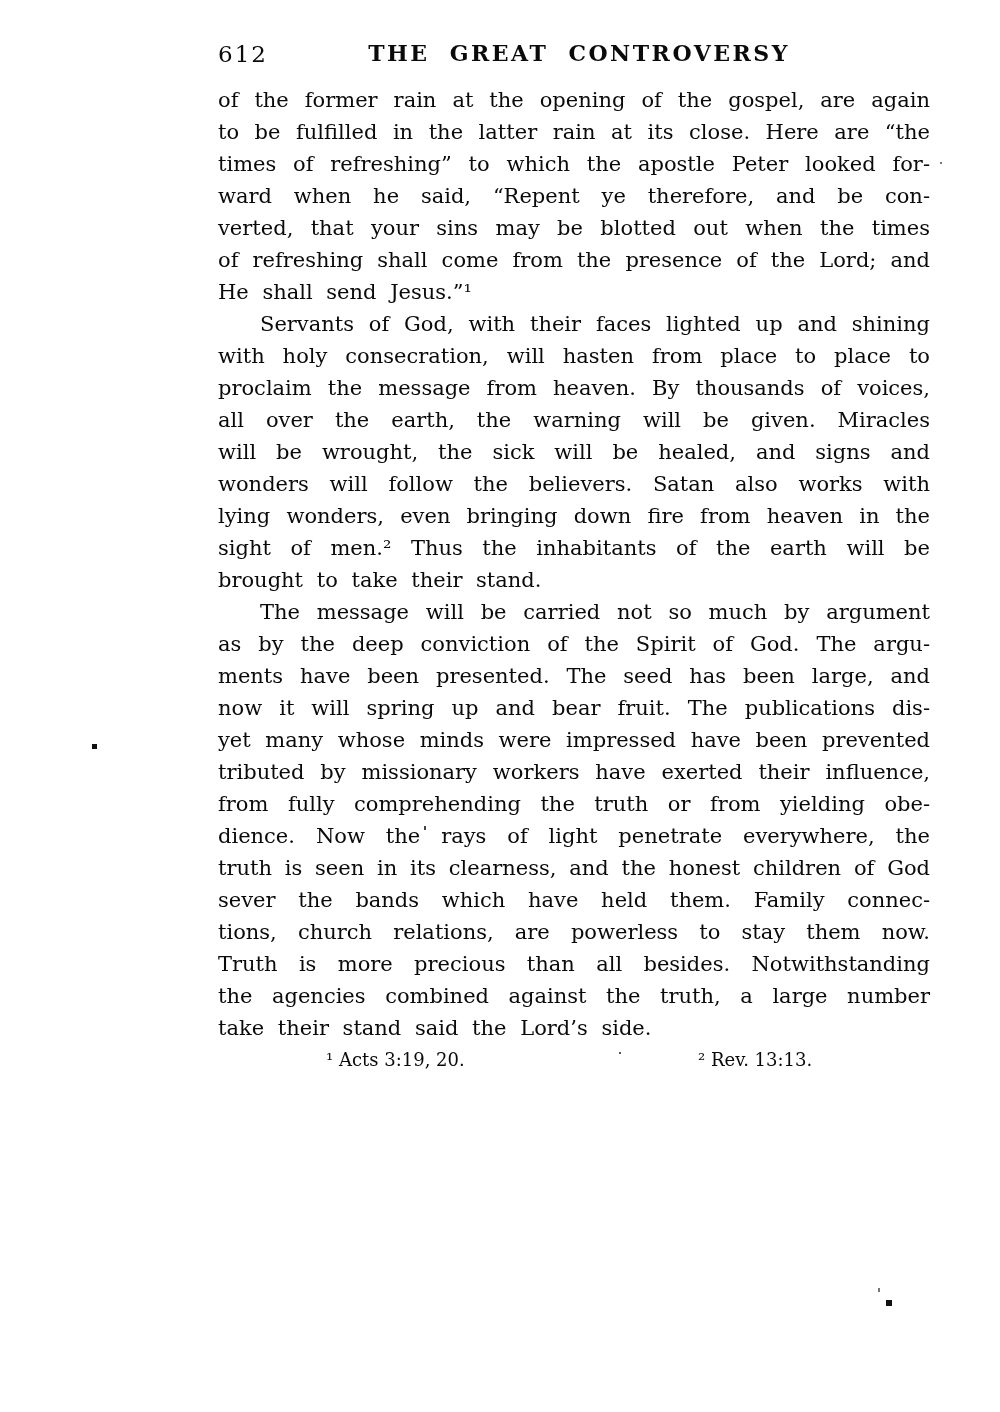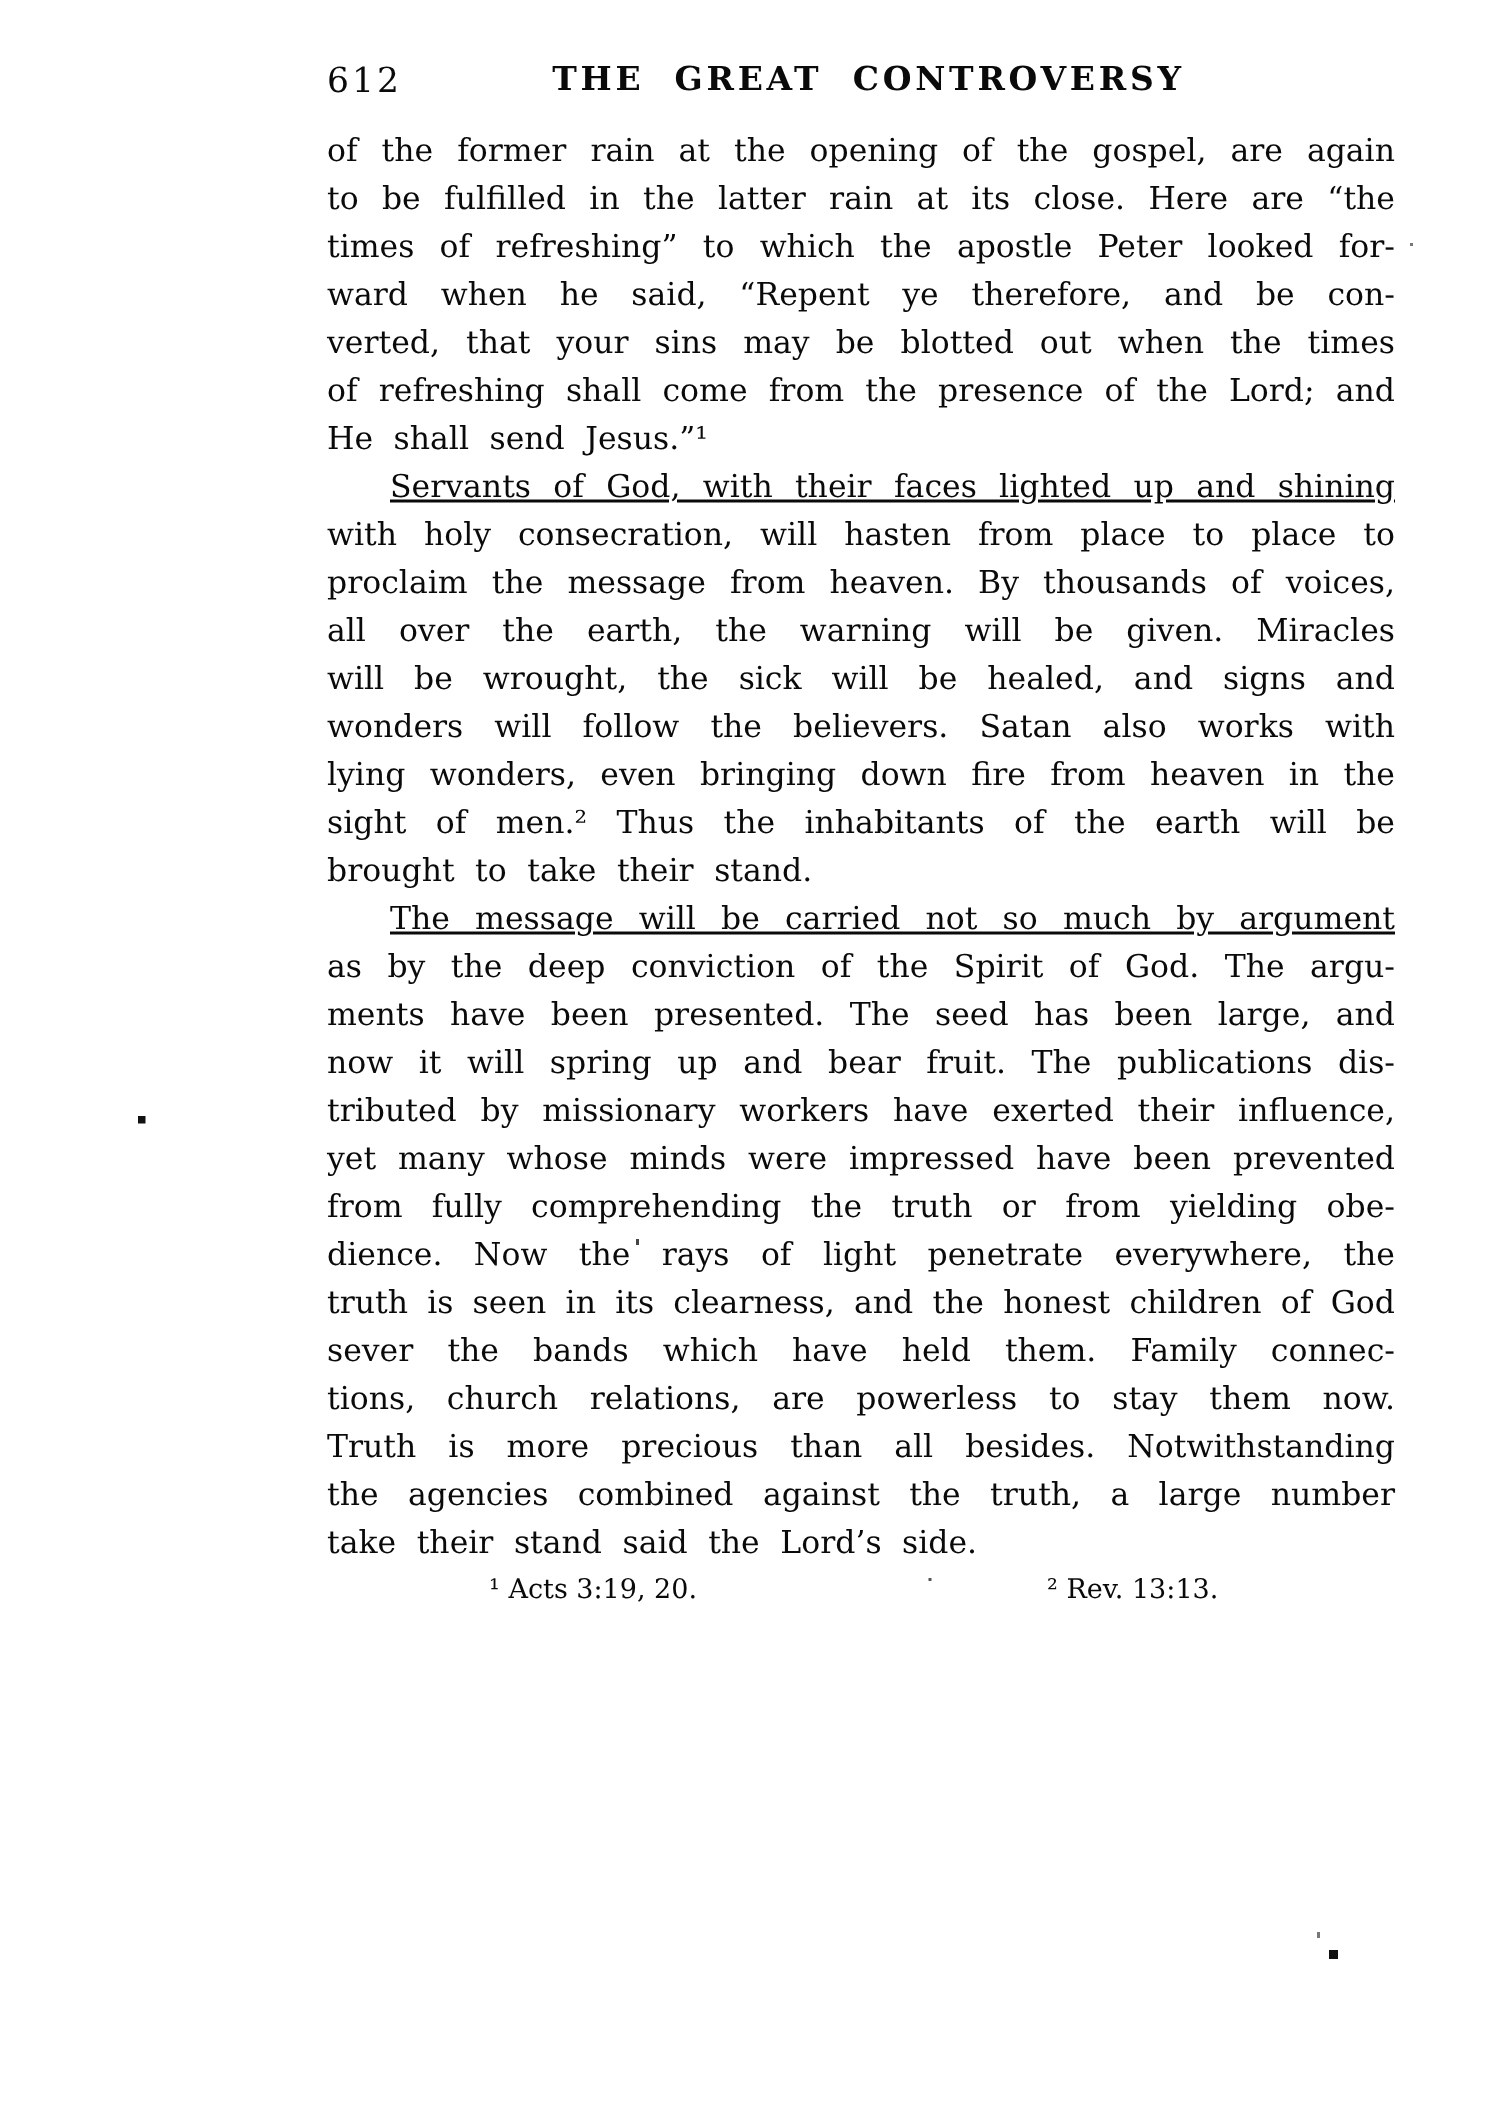--- a/index.html
+++ b/index.html
@@ -50,21 +50,20 @@
     font-size: 21px;
     line-height: 32px;
   }
   .line {
     text-align: justify;
     text-align-last: justify;
     white-space: normal;
   }
   .line.indent {
     padding-left: 42px;
-    text-decoration: underline;
   }
   .line.last {
     text-align-last: left;
     word-spacing: 7px;
   }
   
   .footnotes {
     position: absolute;
     top: 1049px;
     left: 218px;
@@ -117,22 +116,22 @@
       <div class="line">all over the earth, the warning will be given. Miracles</div>
       <div class="line">will be wrought, the sick will be healed, and signs and</div>
       <div class="line">wonders will follow the believers. Satan also works with</div>
       <div class="line">lying wonders, even bringing down fire from heaven in the</div>
       <div class="line">sight of men.² Thus the inhabitants of the earth will be</div>
       <div class="line last">brought to take their stand.</div>
       <div class="line indent">The message will be carried not so much by argument</div>
       <div class="line">as by the deep conviction of the Spirit of God. The argu-</div>
       <div class="line">ments have been presented. The seed has been large, and</div>
       <div class="line">now it will spring up and bear fruit. The publications dis-</div>
+      <div class="line">yet many whose minds were impressed have been prevented</div>
       <div class="line">tributed by missionary workers have exerted their influence,</div>
-      <div class="line">yet many whose minds were impressed have been prevented</div>
       <div class="line">from fully comprehending the truth or from yielding obe-</div>
       <div class="line">dience. Now the rays of light penetrate everywhere, the</div>
       <div class="line">truth is seen in its clearness, and the honest children of God</div>
       <div class="line">sever the bands which have held them. Family connec-</div>
       <div class="line">tions, church relations, are powerless to stay them now.</div>
       <div class="line">Truth is more precious than all besides. Notwithstanding</div>
       <div class="line">the agencies combined against the truth, a large number</div>
       <div class="line last">take their stand said the Lord’s side.</div>
     </div>
 

